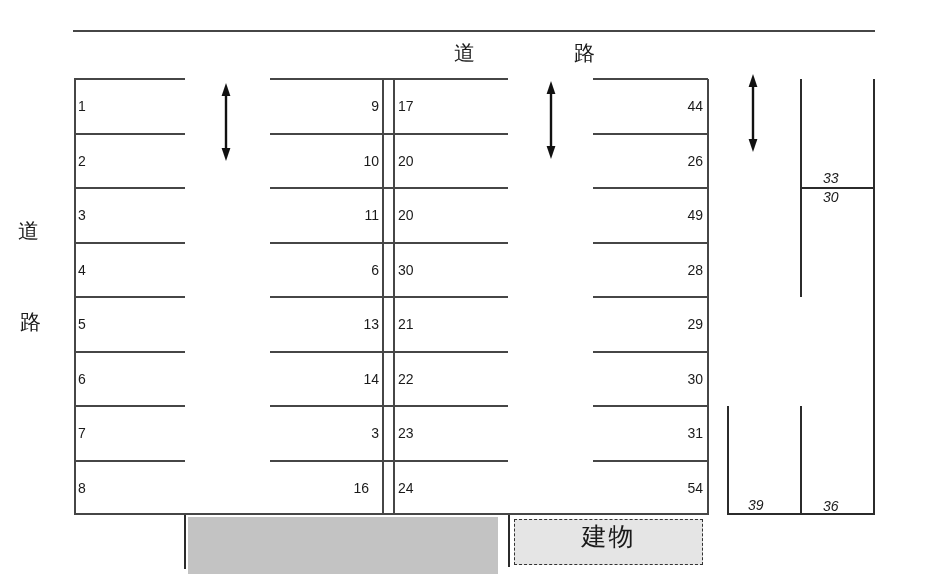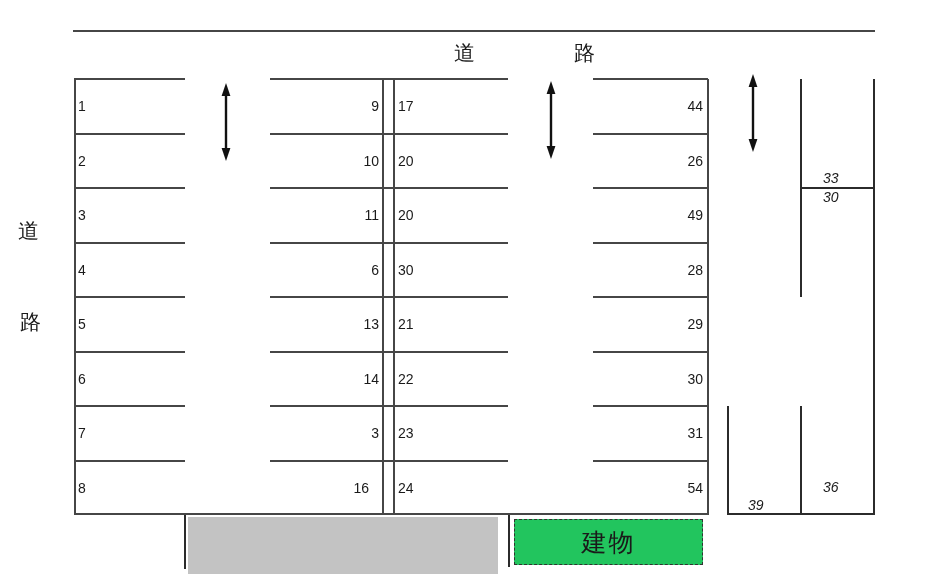--- a/index.html
+++ b/index.html
@@ -24,22 +24,22 @@
   }
   .ra{text-align:right;}
   .ctr{text-align:left;font-style:italic;}
   .roadlabel{
     position:absolute;font-size:21px;line-height:22px;color:var(--text);
     font-weight:500;white-space:nowrap;
   }
   .arrow{position:absolute;}
   #building-box{
     position:absolute;left:514px;top:519px;width:189px;height:46px;
-    border:1.5px dashed #333;background:#22c55e;
-    display:flex;align-items:center;justify-content:center;
+    border:1.5px dashed #333;background:#e5e5e5;
+    display:flex;align-items:flex-start;justify-content:center;
     box-sizing:border-box;
   }
   #building-label{font-size:25px;letter-spacing:2px;color:var(--text);}
   #gray-structure{
     position:absolute;left:188px;top:517px;width:310px;height:57px;
     background:var(--buildingfill);
   }
 </style>
 </head>
 <body>
@@ -147,20 +147,20 @@
   <span class="num ra" style="left:654px;top:207px;width:49px">49</span>
   <span class="num ra" style="left:654px;top:262px;width:49px">28</span>
   <span class="num ra" style="left:654px;top:316px;width:49px">29</span>
   <span class="num ra" style="left:654px;top:371px;width:49px">30</span>
   <span class="num ra" style="left:654px;top:425px;width:49px">31</span>
   <span class="num ra" style="left:654px;top:480px;width:49px">54</span>
 
   <span class="num ctr" style="left:823px;top:170px;width:28px">33</span>
   <span class="num ctr" style="left:823px;top:189px;width:28px">30</span>
   <span class="num ctr" style="left:748px;top:497px;width:30px">39</span>
-  <span class="num ctr" style="left:823px;top:479px;width:30px">36</span>
+  <span class="num ctr" style="left:823px;top:498px;width:30px">36</span>
 
   <div id="gray-structure"></div>
   <div id="building-box">
     <span id="building-label">建物</span>
   </div>
 
 </div>
 
 </body></html>

